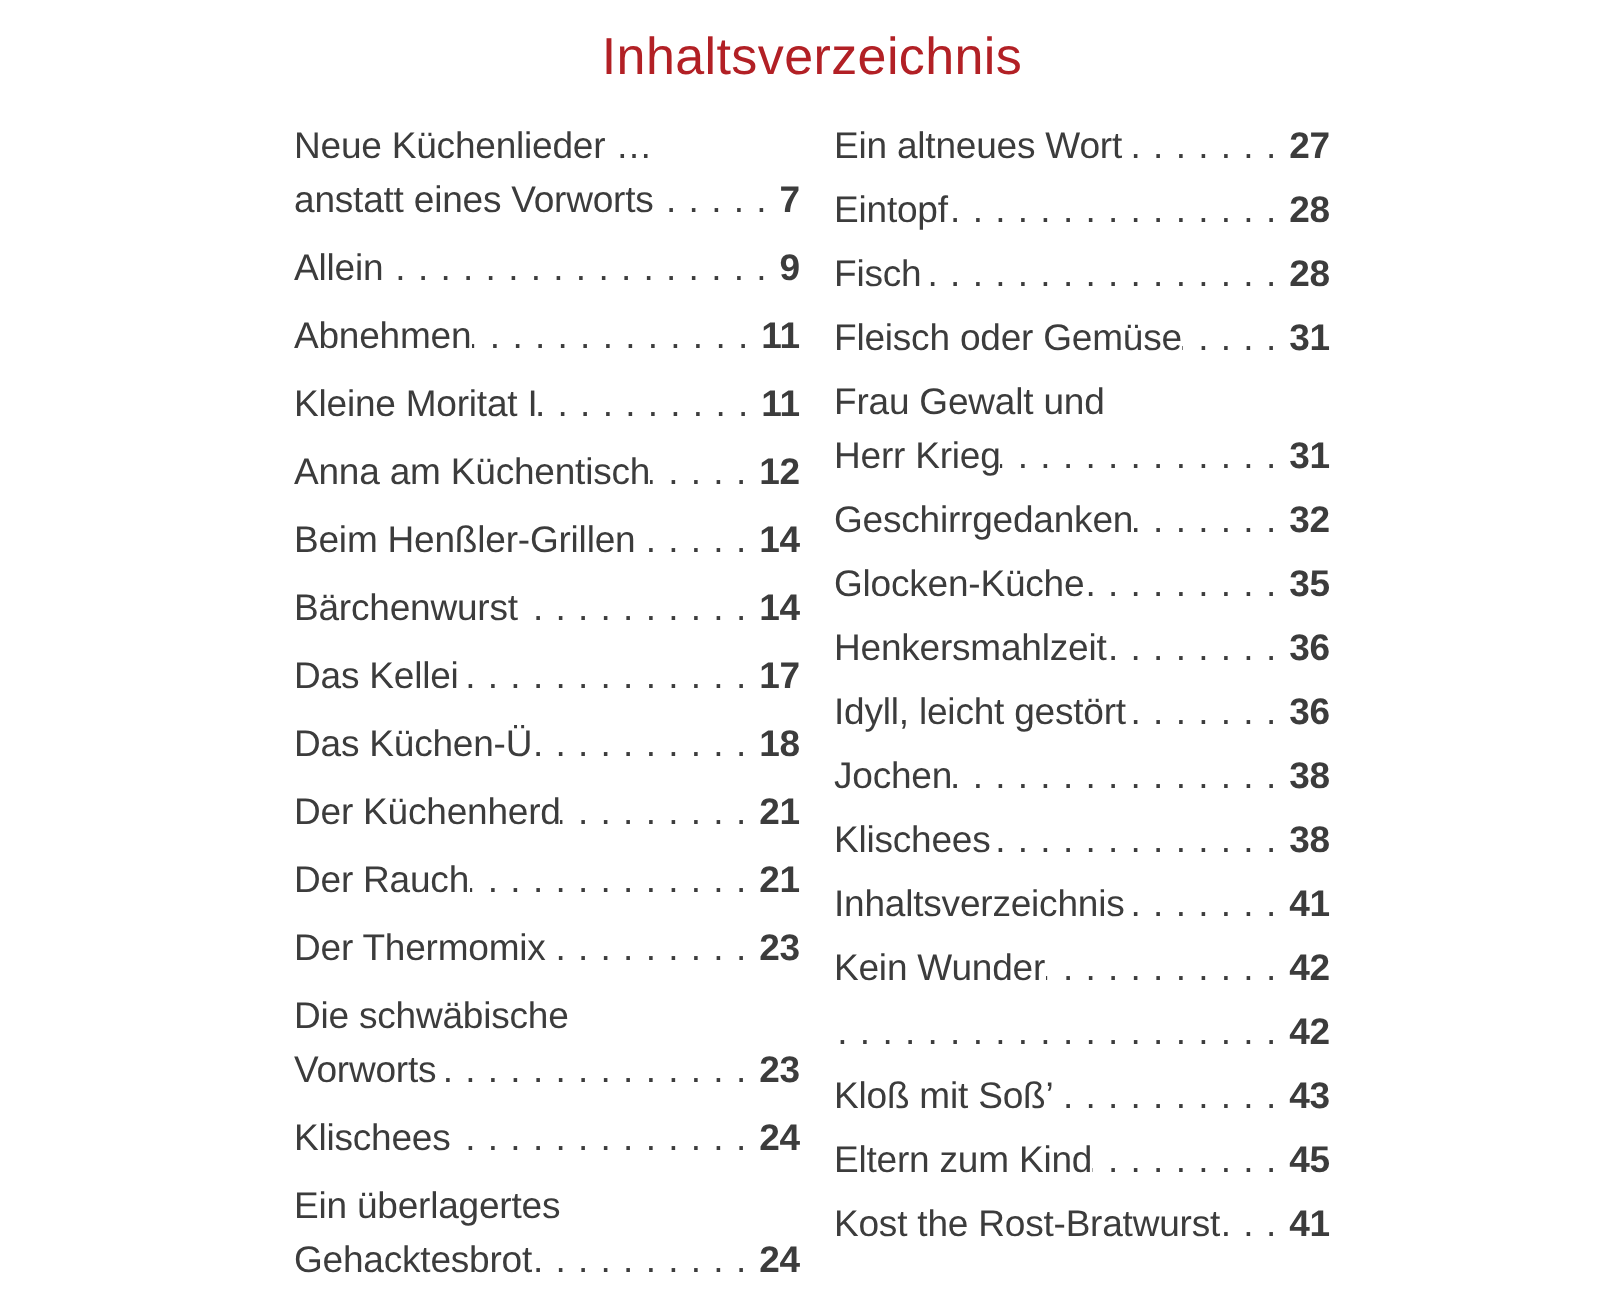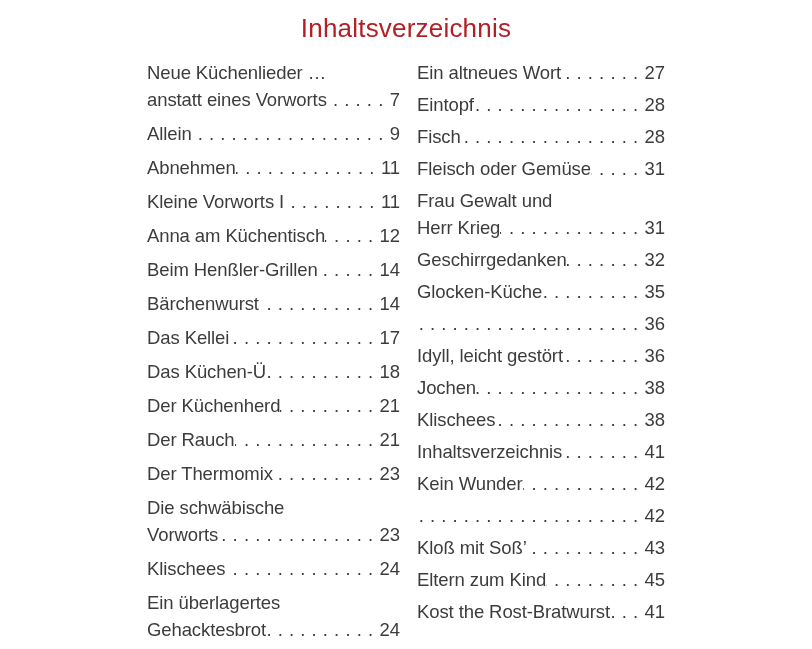--- a/index.html
+++ b/index.html
@@ -40,21 +40,21 @@
   .text { white-space: nowrap; }
   .leader {
     flex: 1 1 auto;
     min-width: 0;
     overflow: hidden;
     white-space: nowrap;
     direction: rtl;          
     padding-left: 3px;
     letter-spacing: 0.5px;
   }
-  .page-num { white-space: nowrap; padding-left: 6px; }
+  .page-num { white-space: nowrap; padding-left: 6px; font-weight: bold; }
 </style>
 </head>
 <body style="background: rgb(255, 255, 255);">
 
 <div class="page">
   <h1 class="title">Inhaltsverzeichnis</h1>
   <div class="columns">
     <div class="col col-left" id="col-left">
         <div class="entry">
           <div class="line">
@@ -75,21 +75,21 @@
         </div>
         <div class="entry">
           <div class="line">
             <span class="text">Abnehmen</span>
             <span class="leader">. . . . . . . . . . . . . . . . . . . . . . . . . . . . . . . . . . . . . . . . . . . . . . . . . . . . . . . . . . . . </span>
             <span class="page-num">11</span>
           </div>
         </div>
         <div class="entry">
           <div class="line">
-            <span class="text">Kleine Vorworts I</span>
+            <span class="text">Kleine Moritat I</span>
             <span class="leader">. . . . . . . . . . . . . . . . . . . . . . . . . . . . . . . . . . . . . . . . . . . . . . . . . . . . . . . . . . . . </span>
             <span class="page-num">11</span>
           </div>
         </div>
         <div class="entry">
           <div class="line">
             <span class="text">Anna am Küchentisch</span>
             <span class="leader">. . . . . . . . . . . . . . . . . . . . . . . . . . . . . . . . . . . . . . . . . . . . . . . . . . . . . . . . . . . . </span>
             <span class="page-num">12</span>
           </div>
@@ -219,20 +219,21 @@
         </div>
         <div class="entry">
           <div class="line">
             <span class="text">Glocken-Küche</span>
             <span class="leader">. . . . . . . . . . . . . . . . . . . . . . . . . . . . . . . . . . . . . . . . . . . . . . . . . . . . . . . . . . . . </span>
             <span class="page-num">35</span>
           </div>
         </div>
         <div class="entry">
           <div class="line">
+            <span class="text">Henkersmahlzeit</span>
             <span class="leader">. . . . . . . . . . . . . . . . . . . . . . . . . . . . . . . . . . . . . . . . . . . . . . . . . . . . . . . . . . . . </span>
             <span class="page-num">36</span>
           </div>
         </div>
         <div class="entry">
           <div class="line">
             <span class="text">Idyll, leicht gestört</span>
             <span class="leader">. . . . . . . . . . . . . . . . . . . . . . . . . . . . . . . . . . . . . . . . . . . . . . . . . . . . . . . . . . . . </span>
             <span class="page-num">36</span>
           </div>

